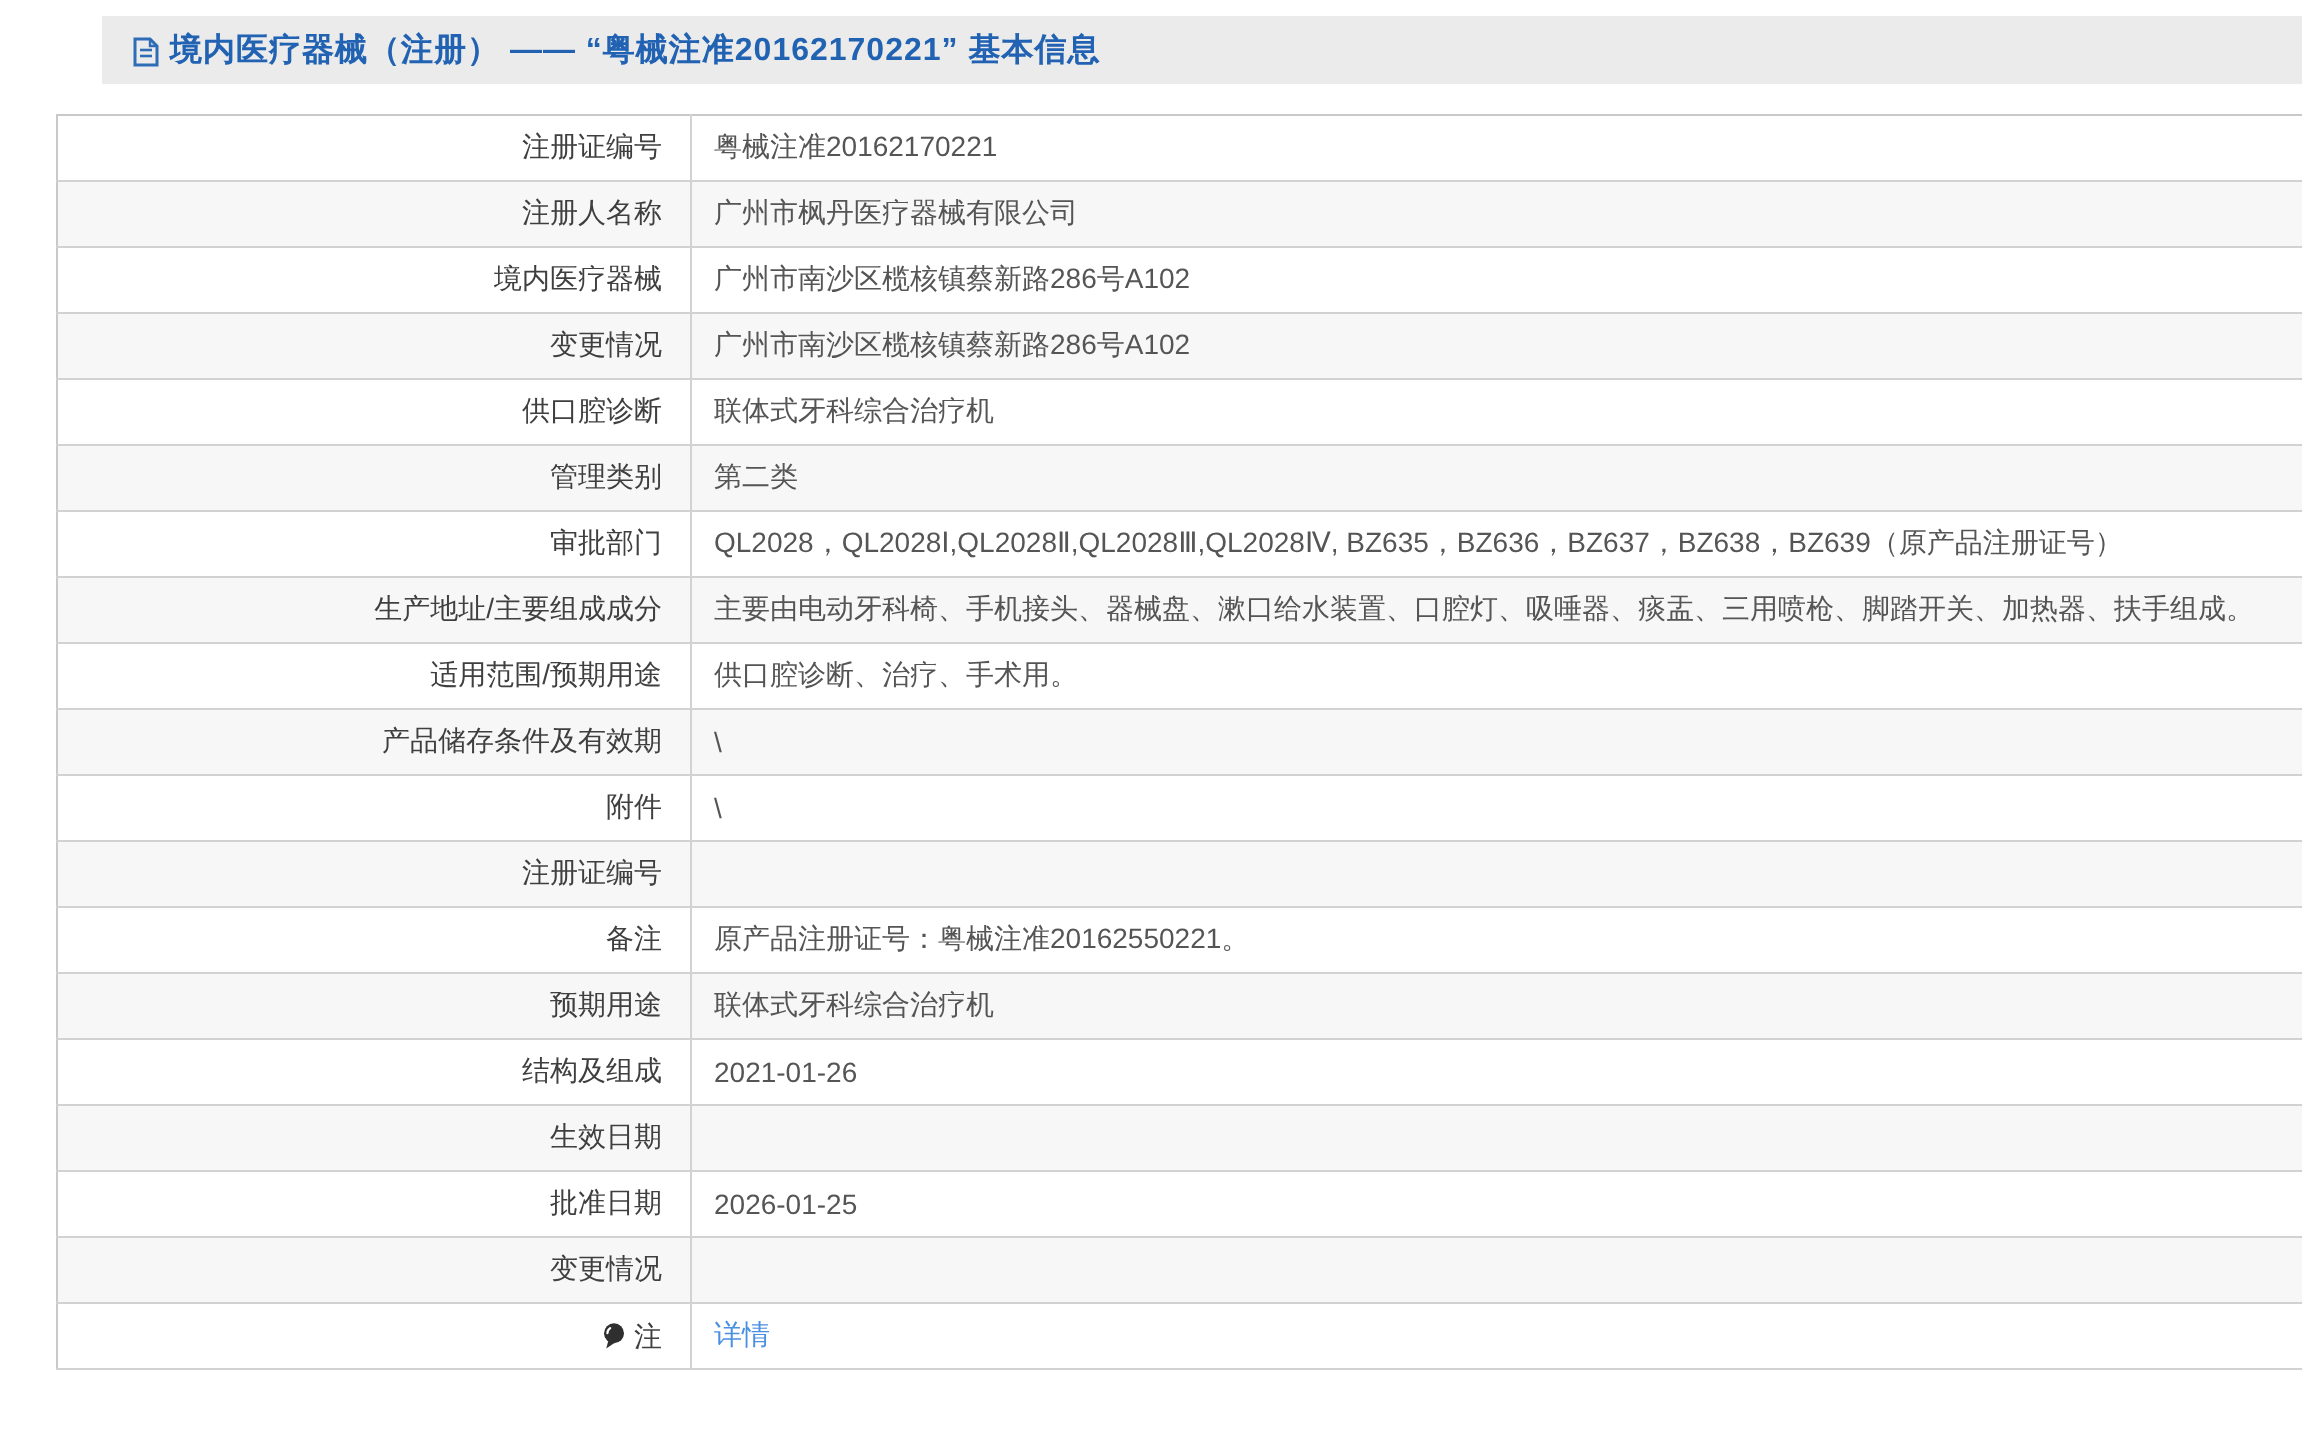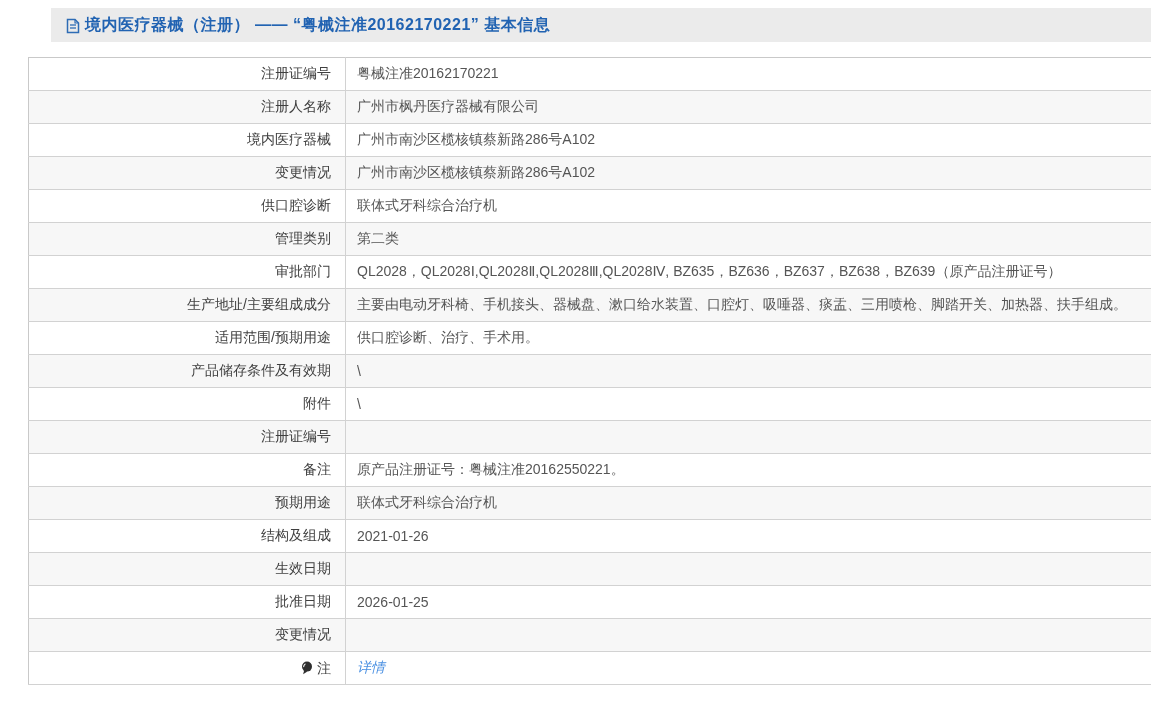--- a/index.html
+++ b/index.html
@@ -64,21 +64,20 @@
   }
   td{
     text-align:left;
     padding:0 0 0 11px;
     color:var(--value-color);
   }
   .detail-link{
     color:var(--link);
     text-decoration:none;
     font-size:14px;
-    font-style:italic;
   }
   .note-icon{display:inline-flex;margin-right:4px;position:relative;top:2px;}
 </style>
 </head>
 <body>
 
 <div class="header-bar">
   <span class="doc-icon">
     <svg width="14" height="16" viewBox="0 0 14 16">
       <path d="M1.5 1.5 h7.5 l3.5 3.5 v9.5 h-11 z" fill="none" stroke="#2e6cb5" stroke-width="1.5"></path>

